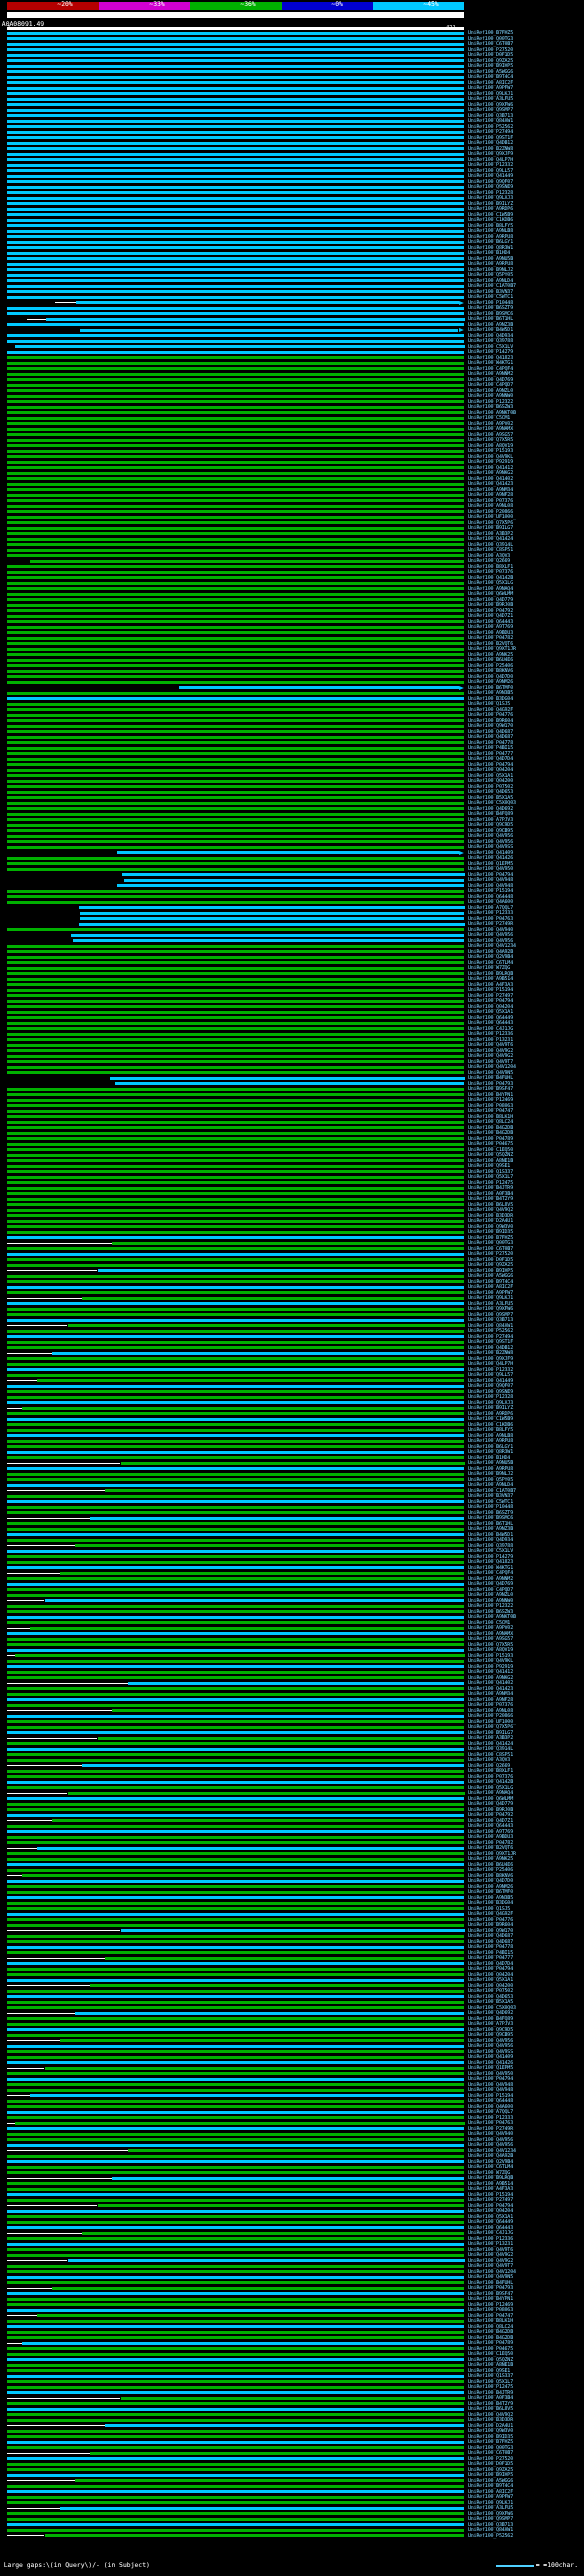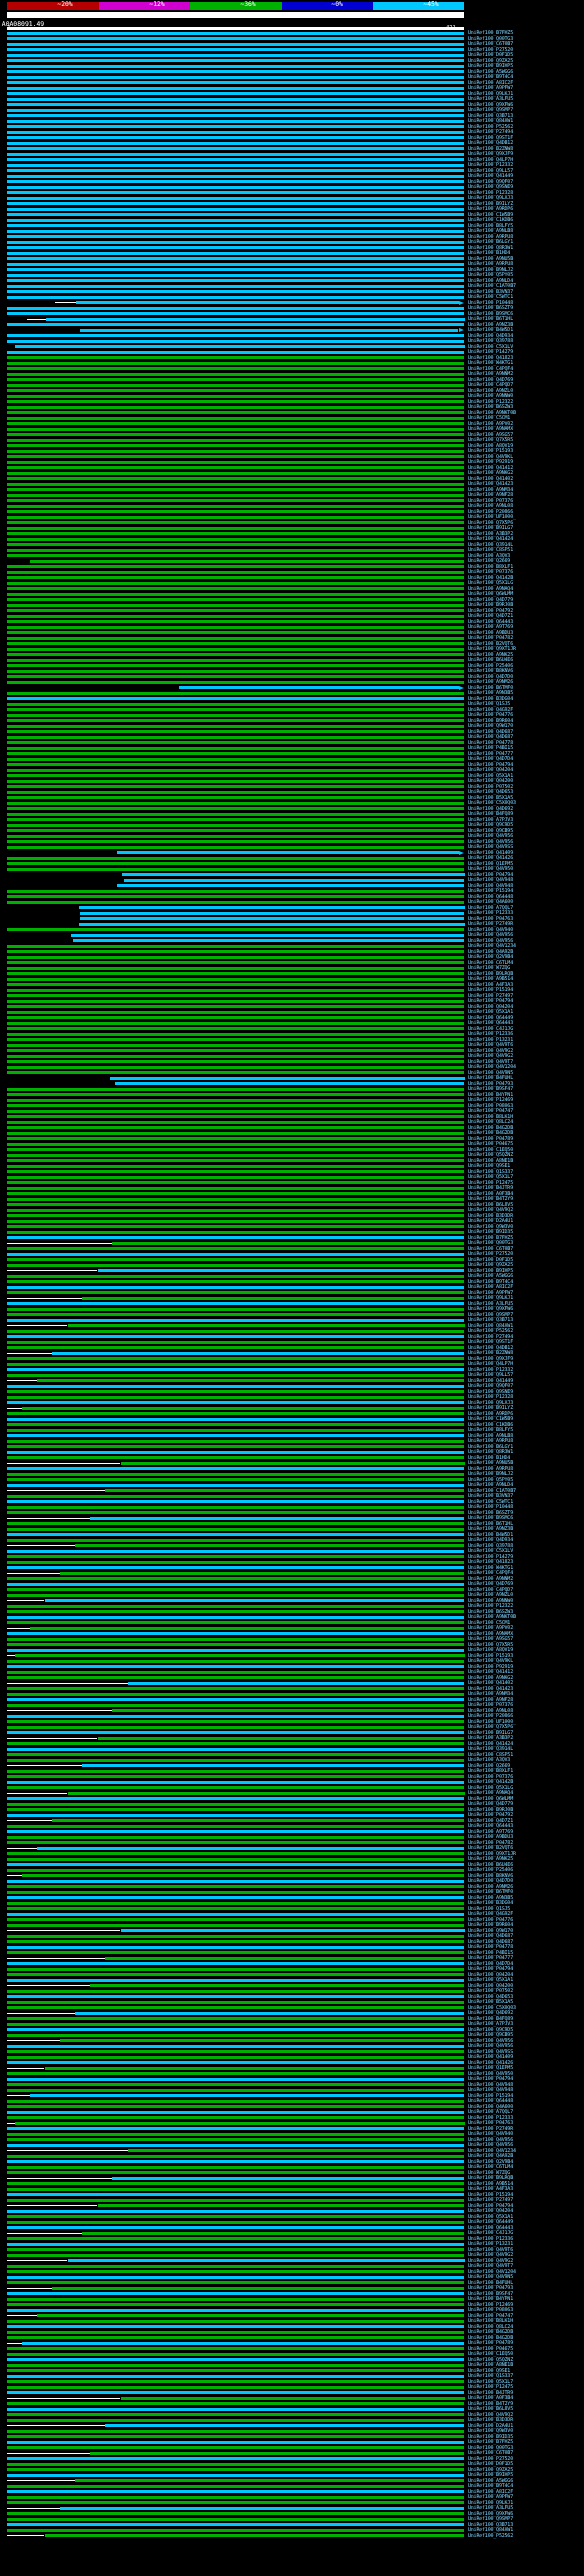--- a/index.html
+++ b/index.html
@@ -51,21 +51,21 @@
 
   <div class="scale" id="scale">
       <div class="seg" style="background: rgb(180, 0, 0);"></div>
       <div class="seg" style="background: rgb(208, 0, 208);"></div>
       <div class="seg" style="background: rgb(0, 176, 0);"></div>
       <div class="seg" style="background: rgb(0, 0, 208);"></div>
       <div class="seg" style="background: rgb(0, 200, 255);"></div>
     </div>
   <div class="scale-labels" id="scale-labels">
       <span style="left: 50px;">~20%</span>
-      <span style="left: 142px;">~12%</span>
+      <span style="left: 142px;">~33%</span>
       <span style="left: 233px;">~36%</span>
       <span style="left: 324px;">~0%</span>
       <span style="left: 416px;">~45%</span>
     </div>
   <div class="ruler"></div>
 
   <div class="qlabel">A0A08091.49</div>
   <div class="qtick" style="left:7.3px;">1</div>
   <div class="qtick" style="left:446px;">421</div>
   <div class="qline"></div>
@@ -1941,14 +1941,19 @@
         <div class="bar" style="left: 7.3px; width: 457px; background: rgb(0, 176, 0);"></div>
         <div class="lbl">UniRef100_Q84XW1</div>
       </div>
       <div class="row">
         <div class="bar" style="left: 45px; width: 419px; background: rgb(0, 176, 0);"></div>
         <div class="gap" style="left: 7.3px; width: 37px;"></div>
         <div class="lbl">UniRef100_P52562</div>
       </div>
     </div>
 
+  <div class="footer">
+    <div class="foot-text">Large gaps:\(in Query\)/- (in Subject)</div>
+    <div class="foot-dash"></div>
+    <div class="foot-right">= =100char.</div>
+  </div>
 </div>
 
 
 </body></html>

